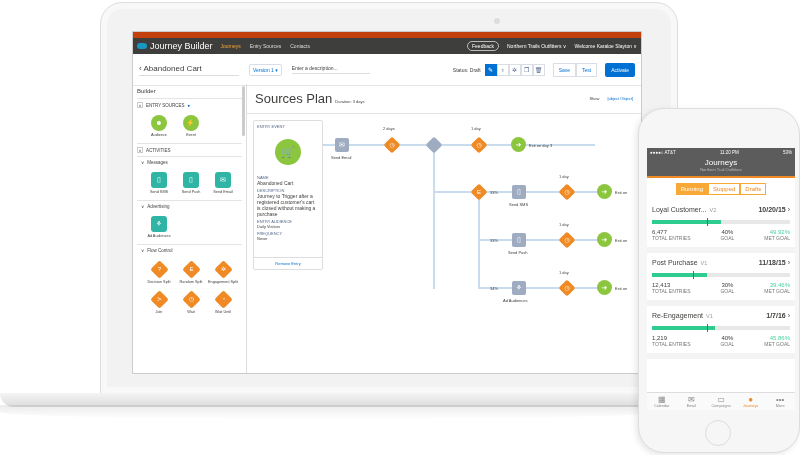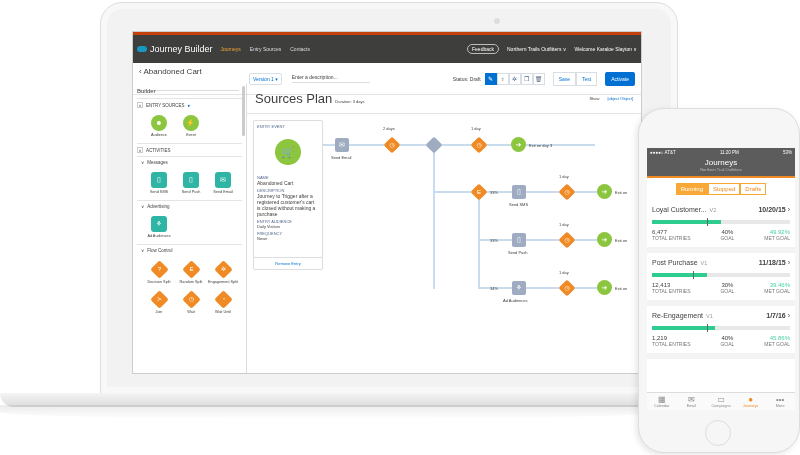--- a/index.html
+++ b/index.html
@@ -2,29 +2,29 @@
 <html><head>
 <meta charset="utf-8">
 <style>
 *{box-sizing:border-box;margin:0;padding:0}
 body{width:800px;height:455px;background:#fff;font-family:"Liberation Sans",sans-serif;position:relative;overflow:hidden}
 .laptop{position:absolute;left:100px;top:2px;width:578px;height:392px;background:#f2f2f2;border:1px solid #dedede;border-radius:22px 22px 0 0;box-shadow:inset 0 0 0 6px #f8f8f8}
 .cam{position:absolute;left:393px;top:15px;width:6px;height:6px;border-radius:50%;background:#ddd}
 .base{position:absolute;left:0;top:393px;width:690px;height:14px;background:linear-gradient(#f4f4f4,#dcdcdc);border-radius:0 0 40px 40px}
 .base2{position:absolute;left:0;top:405px;width:660px;height:14px;background:linear-gradient(rgba(0,0,0,.08),rgba(0,0,0,0));border-radius:0 0 50% 50%}
 .screen{position:absolute;left:132px;top:31px;width:510px;height:343px;background:#fff;overflow:hidden;border:1px solid #ccc}
-.topbar{height:18px;background:#3e3e3c;border-top:3px solid #c2410c;display:flex;align-items:center;padding:14px 4px;color:#fff;font-size:5px}
+.topbar{height:18px;background:#3e3e3c;border-top:6px solid #c2410c;display:flex;align-items:center;padding:8px 4px;color:#fff;font-size:5px}
 .topbar .brand{font-size:9px;display:flex;align-items:center;gap:3px;margin-right:8px}
 .cloud{width:10px;height:6px;border-radius:4px;background:#1798c1}
 .topbar .nav{margin-right:9px;color:#ddd}
 .topbar .nav.active{color:#f7a836}
 .topbar .right{margin-left:auto;display:flex;gap:8px;align-items:center}
 .pill{border:1px solid #bbb;border-radius:6px;padding:1px 4px}
 .hdr{height:32px;display:flex;align-items:center;padding:0 6px;border-bottom:1px solid #e4e4e4;font-size:5px;color:#3e3e3c}
-.hdr .title{font-size:8px;width:100px;border-bottom:1px solid #ddd;padding-bottom:14px}
+.hdr .title{font-size:8px;width:100px;border-bottom:1px solid #ddd;padding-bottom:2px}
 .hdr .ver{border:1px solid #d8dde6;color:#0070d2;padding:2px 3px;margin-left:10px;border-radius:2px}
 .hdr .desc{margin-left:10px;width:78px;border-bottom:1px solid #ddd;padding-bottom:2px}
 .hdr .status{margin-left:auto;margin-right:4px}
 .ibtn{width:12px;height:12px;border:1px solid #d8dde6;display:inline-flex;align-items:center;justify-content:center;font-size:6px;color:#54698d}
 .ibtn.on{background:#0070d2;color:#fff;border-color:#0070d2}
 .tbtn{border:1px solid #d8dde6;color:#0070d2;padding:3px 5px;margin-left:3px}
 .abtn{background:#0070d2;color:#fff;padding:4px 6px;margin-left:8px;border-radius:2px}
 .body{position:absolute;top:52px;left:0;right:0;bottom:0;display:flex}
 .side{width:114px;border-right:1px solid #ddd;font-size:4px;color:#3e3e3c;padding:4px;position:relative}
 .side .h{font-size:6px;margin-bottom:4px}

